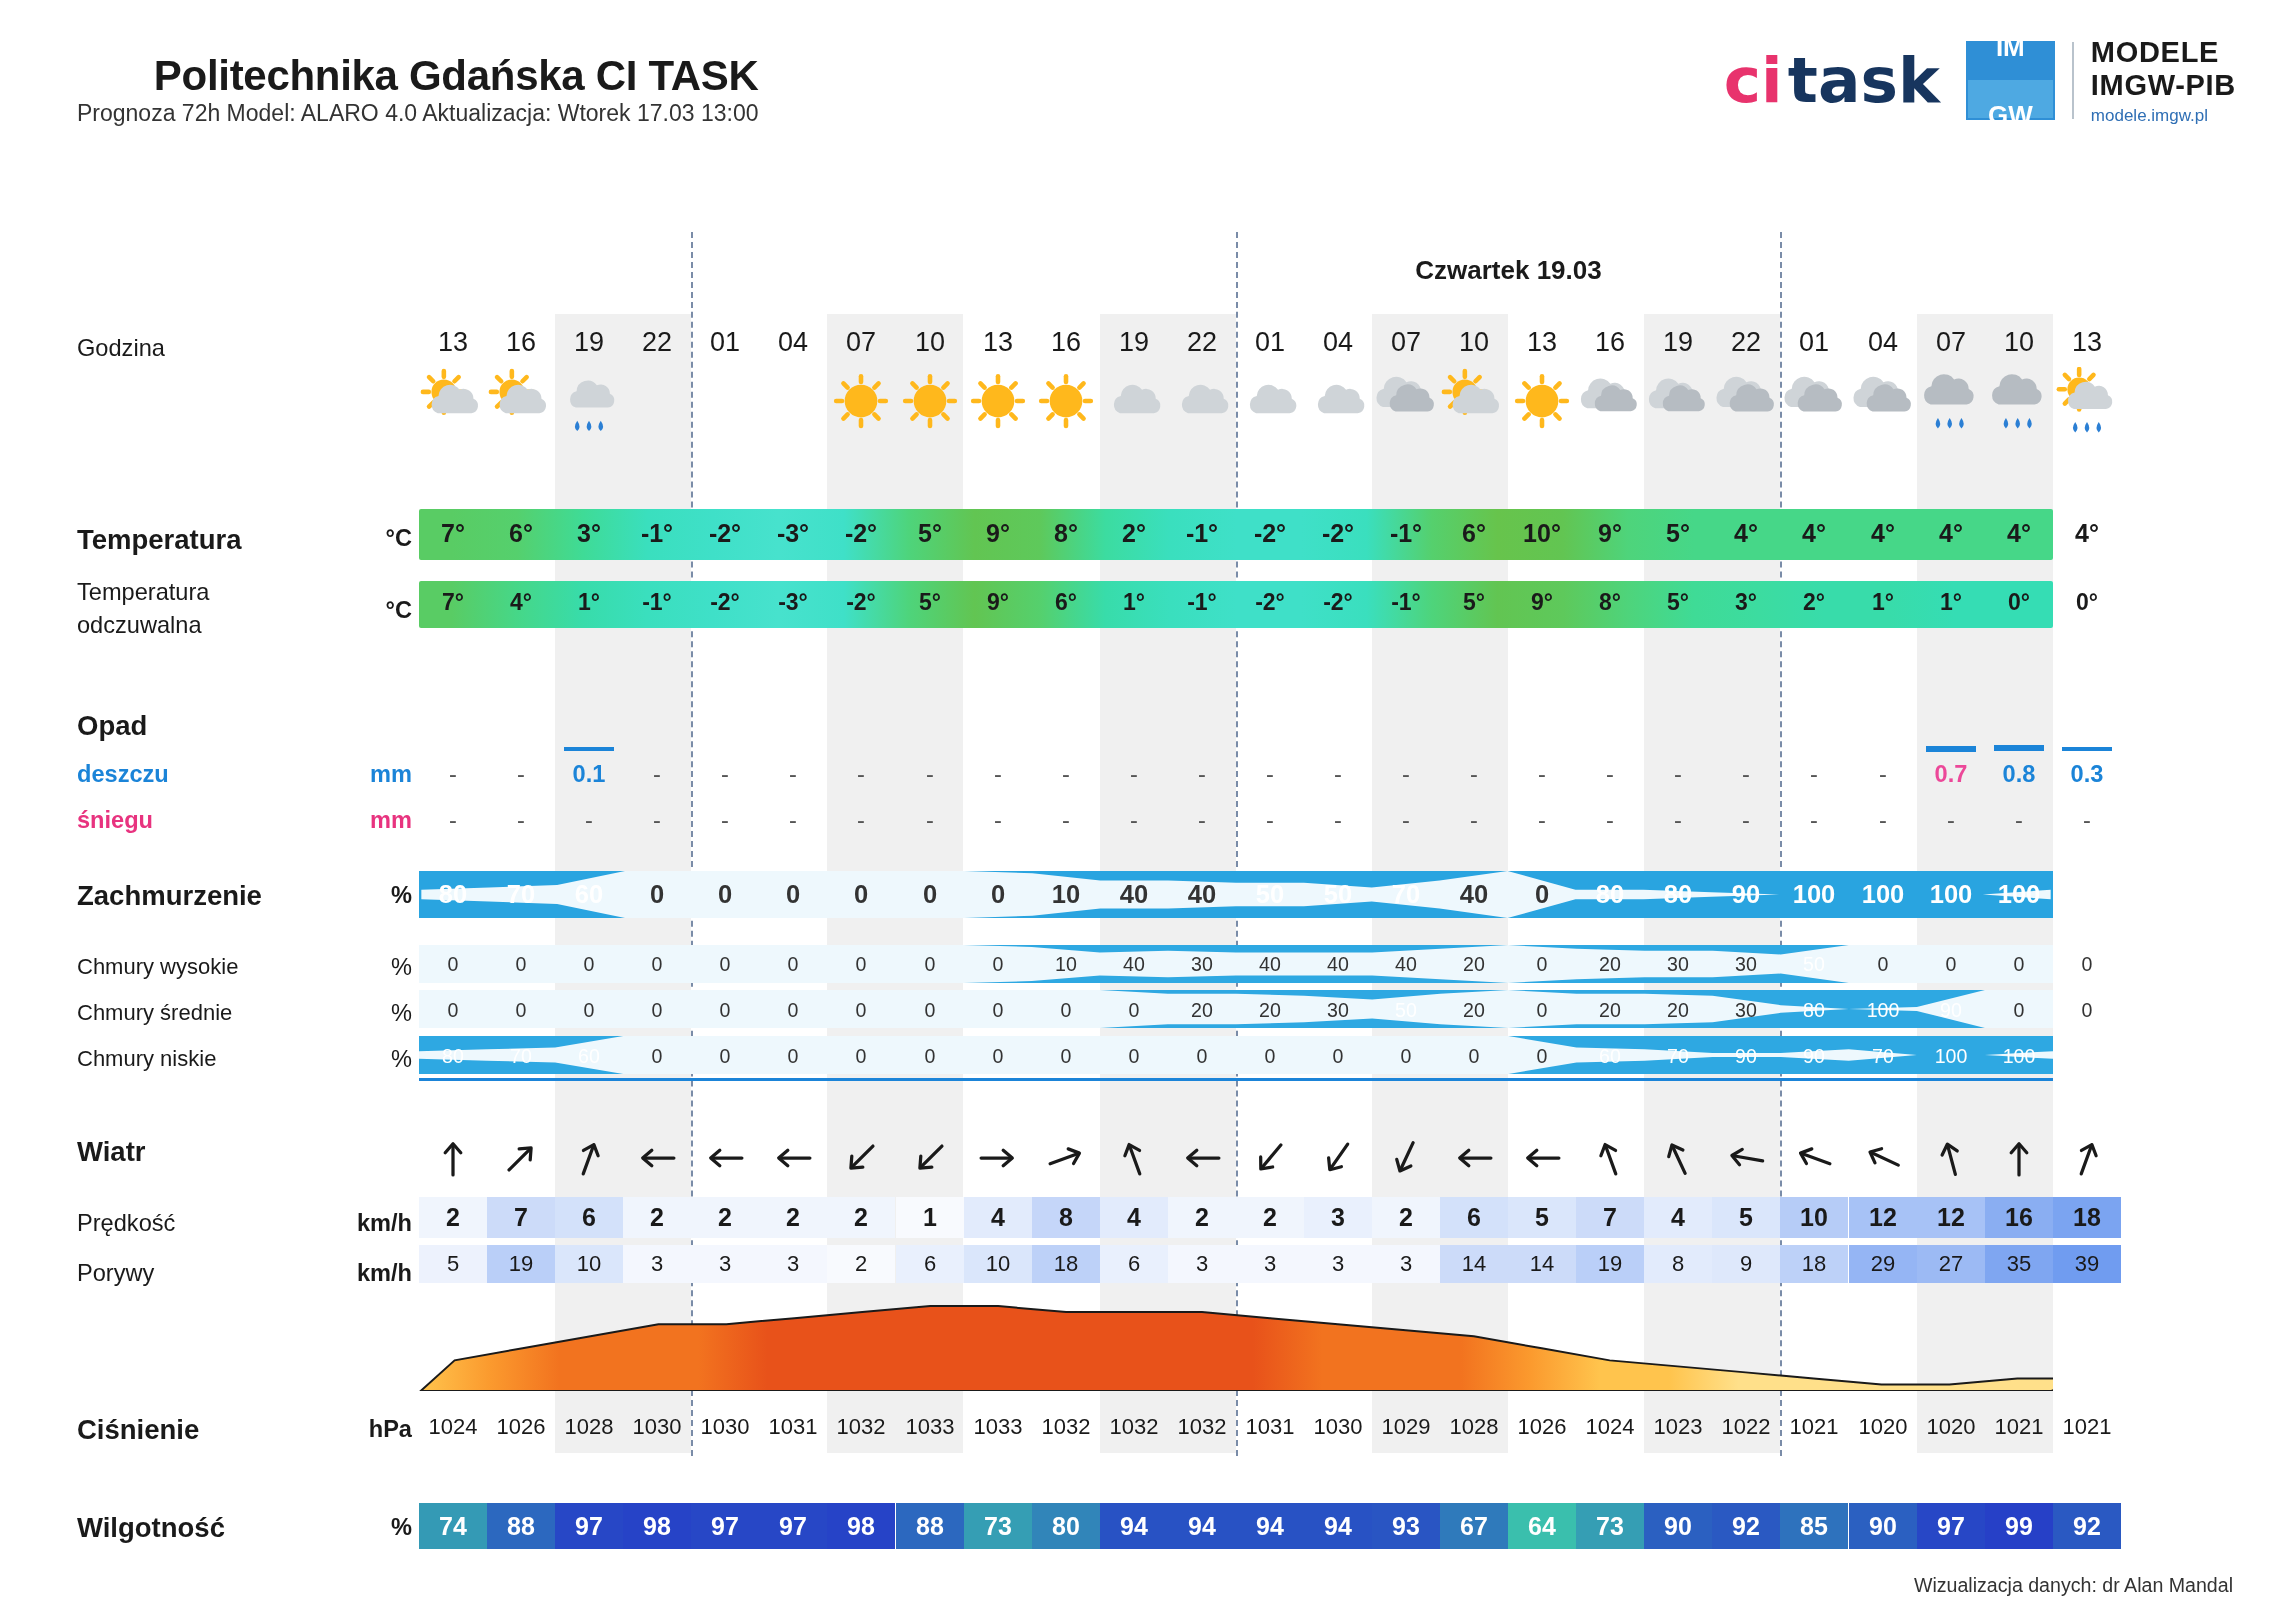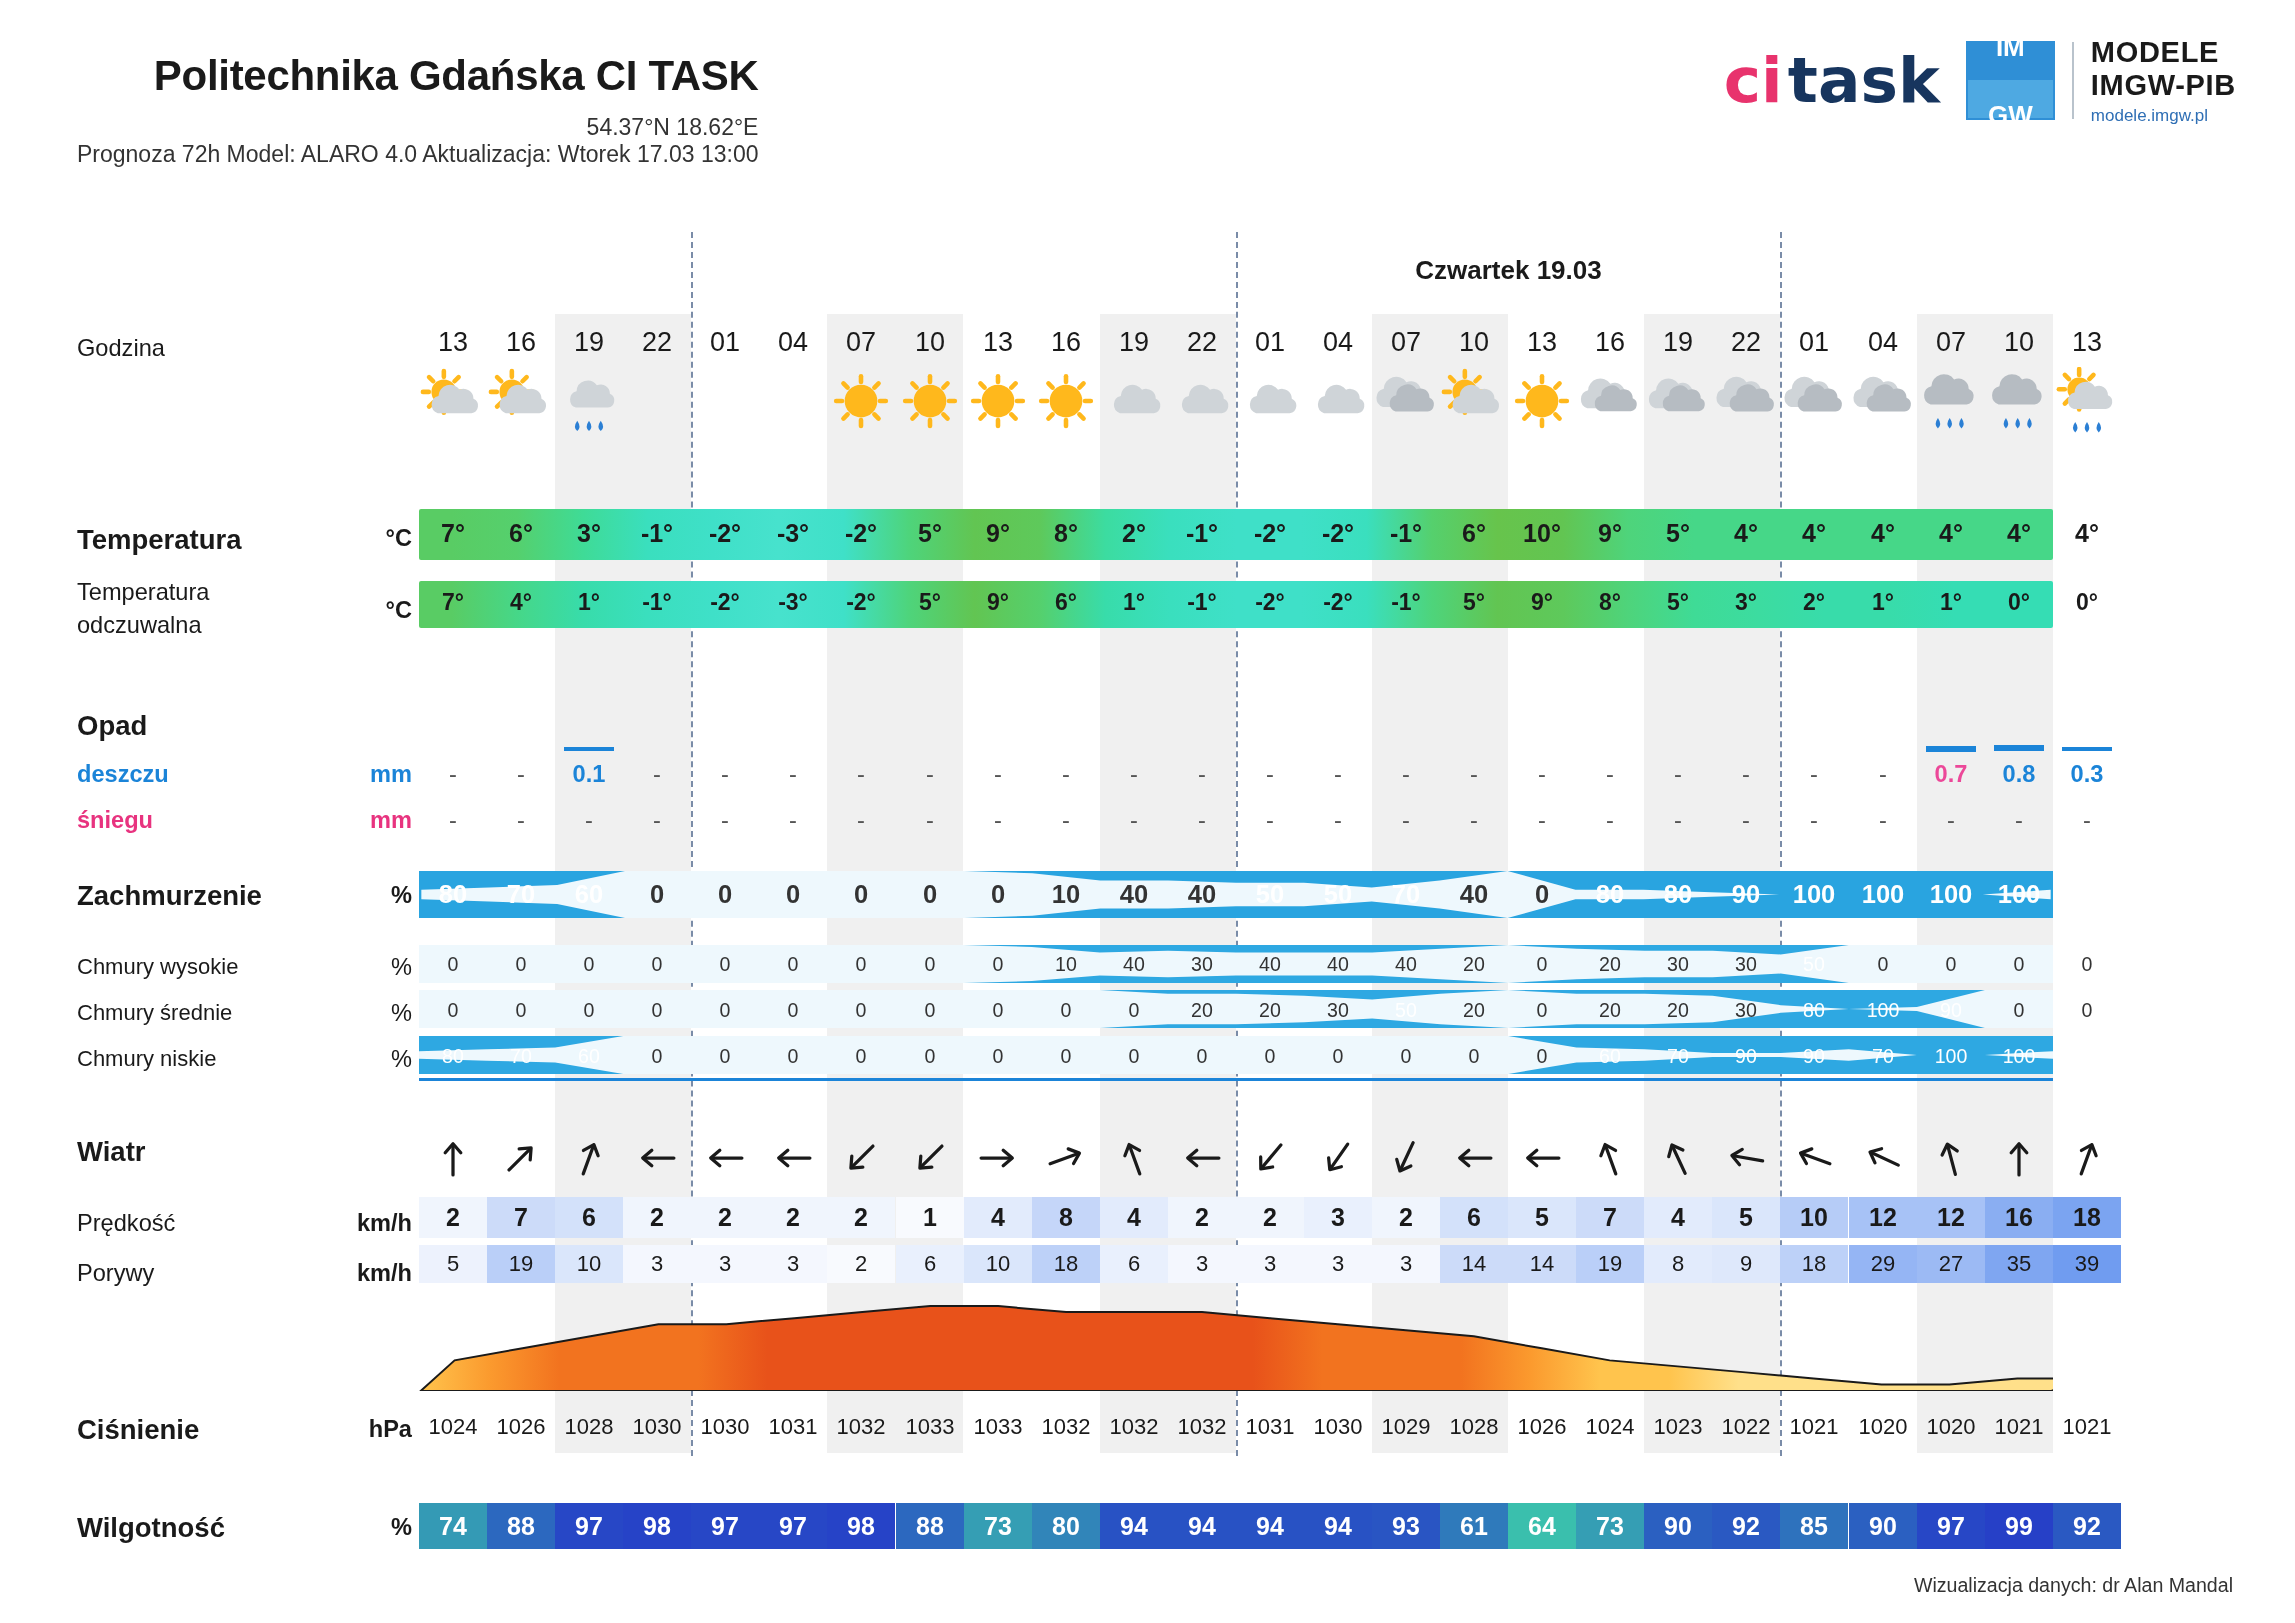--- a/index.html
+++ b/index.html
@@ -122,21 +122,20 @@
   .precip-bar { position: absolute; background: #1b84d8; height: 4.6px; }
   .sep-line { position: absolute; background: #1b84d8; height: 3.3px; }
 </style>
 </head>
 <body>
 
 <div id="page">
 
   <div class="header">
     <div class="title">Politechnika Gdańska CI TASK</div>
-    <div class="coords">54.37°N  18.62°E</div>
     <div class="meta">Prognoza 72h   Model:  ALARO 4.0   Aktualizacja:  Wtorek 17.03 13:00</div>
   </div>
 
   <div class="logos">
     <div class="ci-task">
       <span class="ci-c">ci</span>
       <span class="ci-task-word">task</span>
     </div>
     <div class="imgw-box">
       <span>IM</span>
@@ -1140,21 +1139,21 @@
         <div class="cell" style="left:340px; top:1503px; height:46px; line-height:46px; font-size:25px; font-weight:bold; color:#ffffff; background:rgb(39,71,198);">97</div>
         <div class="cell" style="left:408px; top:1503px; height:46px; line-height:46px; font-size:25px; font-weight:bold; color:#ffffff; background:rgb(38,67,199);">98</div>
         <div class="cell" style="left:477px; top:1503px; height:46px; line-height:46px; font-size:25px; font-weight:bold; color:#ffffff; background:rgb(44,104,191);">88</div>
         <div class="cell" style="left:545px; top:1503px; height:46px; line-height:46px; font-size:25px; font-weight:bold; color:#ffffff; background:rgb(53,158,180);">73</div>
         <div class="cell" style="left:613px; top:1503px; height:46px; line-height:46px; font-size:25px; font-weight:bold; color:#ffffff; background:rgb(49,133,185);">80</div>
         <div class="cell" style="left:681px; top:1503px; height:46px; line-height:46px; font-size:25px; font-weight:bold; color:#ffffff; background:rgb(40,82,196);">94</div>
         <div class="cell" style="left:749px; top:1503px; height:46px; line-height:46px; font-size:25px; font-weight:bold; color:#ffffff; background:rgb(40,82,196);">94</div>
         <div class="cell" style="left:817px; top:1503px; height:46px; line-height:46px; font-size:25px; font-weight:bold; color:#ffffff; background:rgb(40,82,196);">94</div>
         <div class="cell" style="left:885px; top:1503px; height:46px; line-height:46px; font-size:25px; font-weight:bold; color:#ffffff; background:rgb(40,82,196);">94</div>
         <div class="cell" style="left:953px; top:1503px; height:46px; line-height:46px; font-size:25px; font-weight:bold; color:#ffffff; background:rgb(41,85,195);">93</div>
-        <div class="cell" style="left:1021px; top:1503px; height:46px; line-height:46px; font-size:25px; font-weight:bold; color:#ffffff; background:rgb(47,122,187);">61</div>
+        <div class="cell" style="left:1021px; top:1503px; height:46px; line-height:46px; font-size:25px; font-weight:bold; color:#ffffff; background:rgb(47,122,187);">67</div>
         <div class="cell" style="left:1089px; top:1503px; height:46px; line-height:46px; font-size:25px; font-weight:bold; color:#ffffff; background:rgb(58,191,173);">64</div>
         <div class="cell" style="left:1157px; top:1503px; height:46px; line-height:46px; font-size:25px; font-weight:bold; color:#ffffff; background:rgb(53,158,180);">73</div>
         <div class="cell" style="left:1225px; top:1503px; height:46px; line-height:46px; font-size:25px; font-weight:bold; color:#ffffff; background:rgb(43,96,193);">90</div>
         <div class="cell" style="left:1293px; top:1503px; height:46px; line-height:46px; font-size:25px; font-weight:bold; color:#ffffff; background:rgb(42,89,194);">92</div>
         <div class="cell" style="left:1361px; top:1503px; height:46px; line-height:46px; font-size:25px; font-weight:bold; color:#ffffff; background:rgb(46,114,189);">85</div>
         <div class="cell" style="left:1430px; top:1503px; height:46px; line-height:46px; font-size:25px; font-weight:bold; color:#ffffff; background:rgb(43,96,193);">90</div>
         <div class="cell" style="left:1498px; top:1503px; height:46px; line-height:46px; font-size:25px; font-weight:bold; color:#ffffff; background:rgb(39,71,198);">97</div>
         <div class="cell" style="left:1566px; top:1503px; height:46px; line-height:46px; font-size:25px; font-weight:bold; color:#ffffff; background:rgb(38,64,199);">99</div>
         <div class="cell" style="left:1634px; top:1503px; height:46px; line-height:46px; font-size:25px; font-weight:bold; color:#ffffff; background:rgb(42,89,194);">92</div>
       </div>

